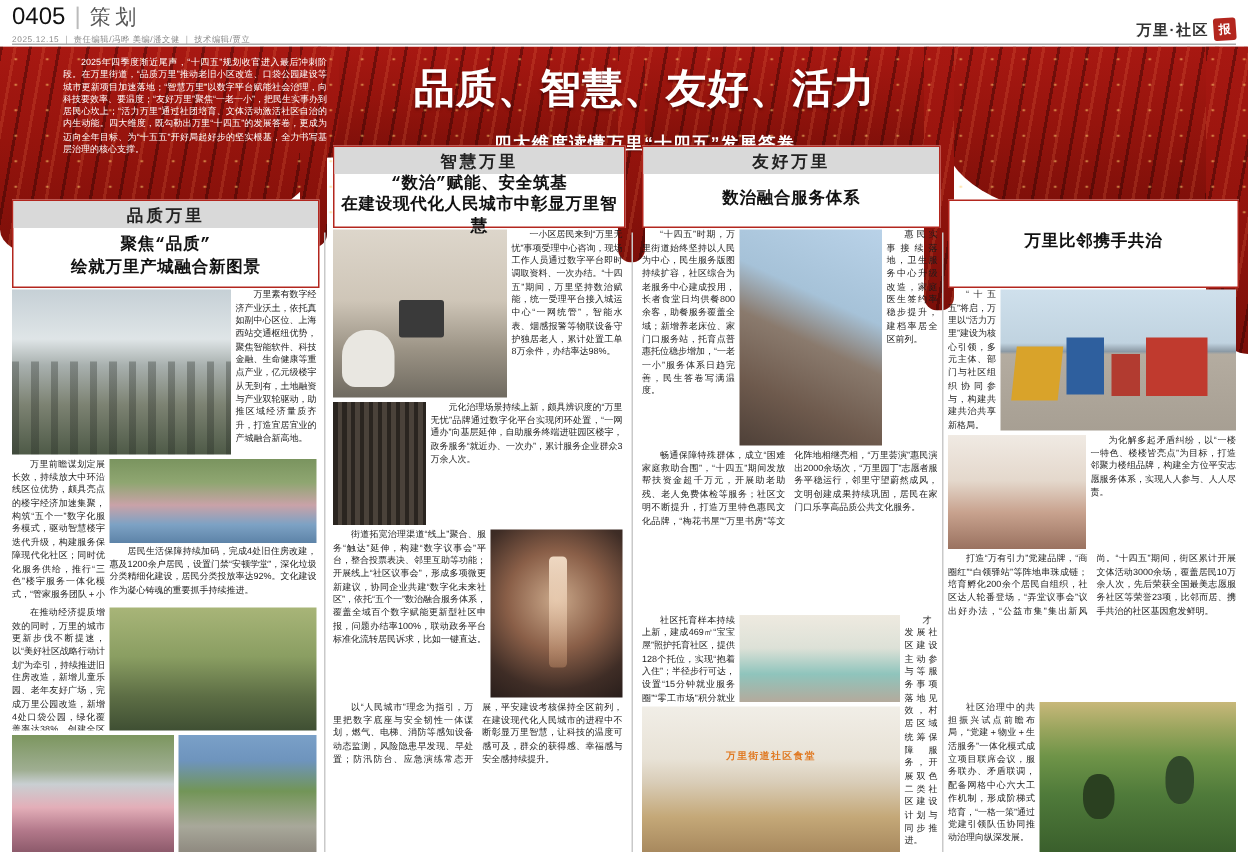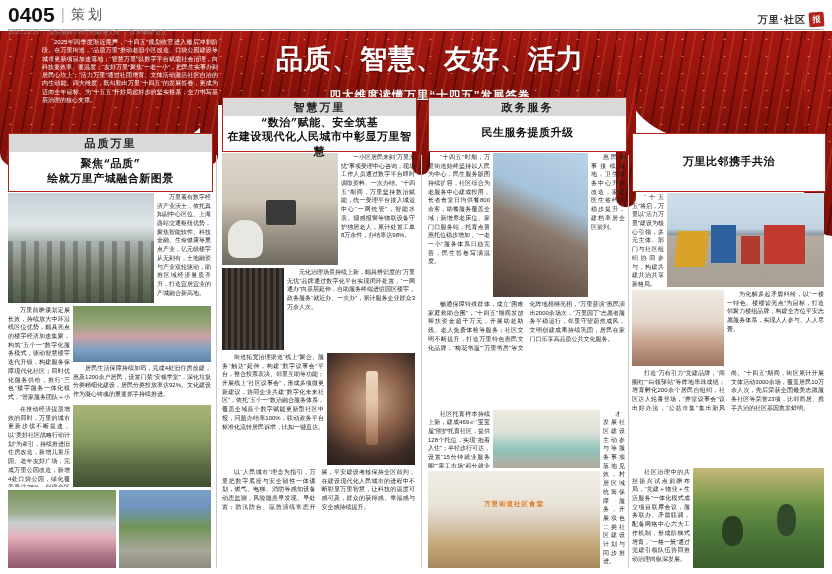--- a/index.html
+++ b/index.html
@@ -1,19 +1,19 @@
 <!DOCTYPE html>
 <html><head>
 <meta charset="utf-8">
 <style>
   html,body{margin:0;padding:0;width:832px;height:574px;background:#fff;overflow:hidden;
     font-family:"Liberation Sans","DejaVu Sans",sans-serif;position:relative;}
   
   #hdr{position:absolute;left:8px;top:3px;right:8px;height:26px;z-index:5;}
-  .pagenum{font-size:21px;font-weight:700;color:#111;letter-spacing:0;}
+  .pagenum{font-size:16px;font-weight:400;color:#111;letter-spacing:0;}
   .hdiv{color:#bbb;font-size:16px;margin:0 6px;font-weight:300;}
   .seclabel{font-size:14px;color:#555;letter-spacing:3px;}
   .dateline{font-size:5.5px;color:#888;margin-top:2px;letter-spacing:.4px;}
   .hrule{position:absolute;left:8px;right:8px;top:29px;height:1px;background:#aaa;z-index:5;}
   #masthead{position:absolute;right:8px;top:12px;display:flex;align-items:center;gap:3px;z-index:6;}
   .mh-text{font-size:10px;font-weight:700;color:#333;letter-spacing:1px;}
   .mh-seal{width:15px;height:15px;background:#b3261e;color:#fff;font-size:8px;font-weight:700;
     display:flex;align-items:center;justify-content:center;border-radius:2px;transform:rotate(-4deg);}
   
   #curtain{position:absolute;left:0;top:31px;width:832px;height:205px;z-index:1;overflow:hidden;}
@@ -136,23 +136,23 @@
   </div>
 </div>
 <div class="sec-box" id="box-smart">
   <div class="sec-tag">智慧万里</div>
   <div class="sec-title">
     <div>“数治”赋能、安全筑基</div>
     <div>在建设现代化人民城市中彰显万里智慧</div>
   </div>
 </div>
 <div class="sec-box" id="box-friendly">
-  <div class="sec-tag">政务服务</div>
-  <div class="sec-title">
-    <div>民生服务提质升级</div>
+  <div class="sec-tag">友好万里</div>
+  <div class="sec-title">
+    <div>数治融合服务体系</div>
   </div>
 </div>
 <div class="sec-box" id="box-vitality">
   <div class="sec-title">
     <div>万里比邻携手共治</div>
   </div>
 </div>
 
 <div class="vsep" style="left:216px;top:155px;height:413px;"></div>
 <div class="vsep" style="left:421px;top:155px;height:413px;"></div>

